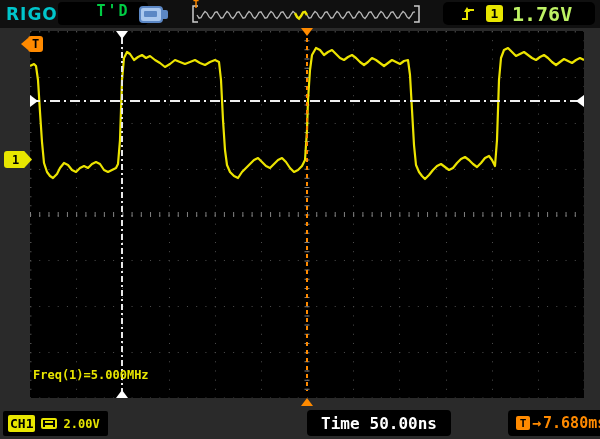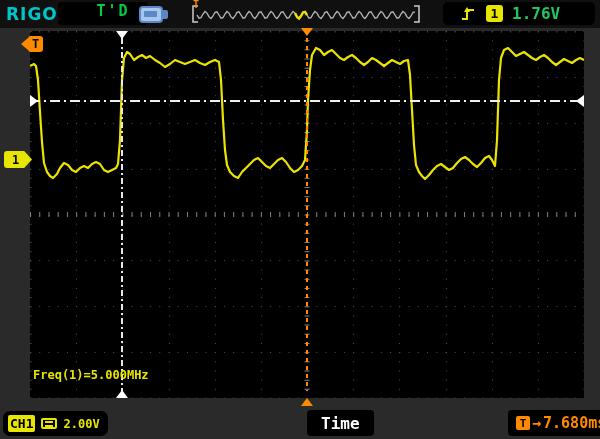--- a/index.html
+++ b/index.html
@@ -16,21 +16,21 @@
   .usb .body{position:absolute;left:0;top:0;width:24px;height:17px;background:#a9c7ee;
         border:2px solid #5b87c5;border-radius:4px;box-sizing:border-box;}
   .usb .slot{position:absolute;left:5px;top:5px;width:13px;height:6px;background:#5b87c5;border-radius:1px;}
   .usb .plug{position:absolute;left:24px;top:4px;width:5px;height:9px;background:#5b87c5;border-radius:0 2px 2px 0;}
   .preview{position:absolute;left:190px;top:2px;width:232px;height:24px;}
   .preview .tmark{position:absolute;left:3px;top:-3px;color:#ff8a00;font-size:10px;font-weight:bold;}
   .trig-box{position:absolute;left:443px;top:2px;width:152px;height:23px;background:#000;
         border-radius:5px;display:flex;align-items:center;gap:9px;padding-left:18px;box-sizing:border-box;}
   .badge1{display:inline-flex;width:17px;height:17px;background:#e8e600;color:#000;border-radius:3px;
         align-items:center;justify-content:center;font-weight:bold;font-size:13px;}
-  .trig-level{color:#22c55e;font-weight:bold;font-size:16px;}
+  .trig-level{color:#bef264;font-weight:bold;font-size:20px;}
   
   .main{position:absolute;left:0;top:28px;width:600px;height:380px;background:#2a2a2a;}
   .graticule{position:absolute;left:30px;top:3px;width:554px;height:367px;background:#000;}
   .graticule svg{position:absolute;left:0;top:0;}
   
   .trig-hline{position:absolute;left:30px;top:72px;width:554px;height:2px;
      background:repeating-linear-gradient(to right,#f0f0f0 0 10px,transparent 10px 14px,#f0f0f0 14px 16px,transparent 16px 20px);}
   .arrow-r{position:absolute;left:30px;top:67px;width:0;height:0;
      border-top:6px solid transparent;border-bottom:6px solid transparent;border-left:8px solid #fff;}
   .arrow-l{position:absolute;left:576px;top:67px;width:0;height:0;
@@ -49,21 +49,21 @@
   .t-tag{position:absolute;left:21px;top:8px;display:flex;align-items:center;}
   .t-tag .pt{width:0;height:0;border-top:6px solid transparent;border-bottom:6px solid transparent;border-right:7px solid #ff8a00;}
   .t-tag .bx{width:15px;height:16px;background:#ff8a00;border-radius:3px;color:#000;font-weight:bold;
       font-size:12px;display:flex;align-items:center;justify-content:center;}
   .ch-tag{position:absolute;left:4px;top:123px;width:28px;height:17px;background:#e8e600;
       clip-path:polygon(0 0,72% 0,100% 50%,72% 100%,0 100%);color:#000;font-weight:bold;font-size:12px;
       display:flex;align-items:center;justify-content:flex-start;padding-left:8px;box-sizing:border-box;border-radius:3px;}
   .freq{position:absolute;left:33px;top:340px;color:#e8e600;font-weight:bold;font-size:12px;}
   
   .bottombar{position:absolute;left:0;top:408px;width:600px;height:31px;background:#2a2a2a;}
-  .ch-box{position:absolute;left:3px;top:3px;height:25px;background:#000;border-radius:7px;
+  .ch-box{position:absolute;left:3px;top:3px;height:25px;background:#000;border-radius:2px;
       display:flex;align-items:center;gap:6px;padding:0 8px 0 5px;}
   .ch-badge{background:#e8e600;color:#000;font-weight:bold;font-size:13px;border-radius:2px;padding:1px 2px;}
   .coupling{width:16px;height:11px;border:2px solid #e8e600;border-radius:2px;box-sizing:border-box;position:relative;}
   .coupling i{position:absolute;left:2px;right:2px;height:0;border-top:2px dashed #e8e600;}
   .coupling i.a{top:1px;} .coupling i.b{top:5px;}
   .ch-scale{color:#e8e600;font-weight:bold;font-size:12px;}
   .time-box{position:absolute;left:307px;top:2px;height:26px;background:#000;border-radius:4px;
       display:flex;align-items:center;gap:10px;padding:0 14px;color:#fff;font-weight:bold;font-size:16px;}
   .delay-box{position:absolute;left:508px;top:2px;height:26px;background:#000;border-radius:4px;
       display:flex;align-items:center;gap:2px;padding:0 8px;}
@@ -163,20 +163,21 @@
     <div class="ch-box">
       <span class="ch-badge">CH1</span>
       <span class="coupling">
           <i class="a"></i>
           <i class="b"></i>
         </span>
       <span class="ch-scale">2.00V</span>
     </div>
     <div class="time-box">
       <span>Time</span>
+      <span>50.00ns</span>
     </div>
     <div class="delay-box">
       <span class="t-badge">T</span>
       <span class="delay-txt">→</span>
       <span class="delay-txt">7.680ms</span>
     </div>
   </div>
 </div>
 
 </body></html>

